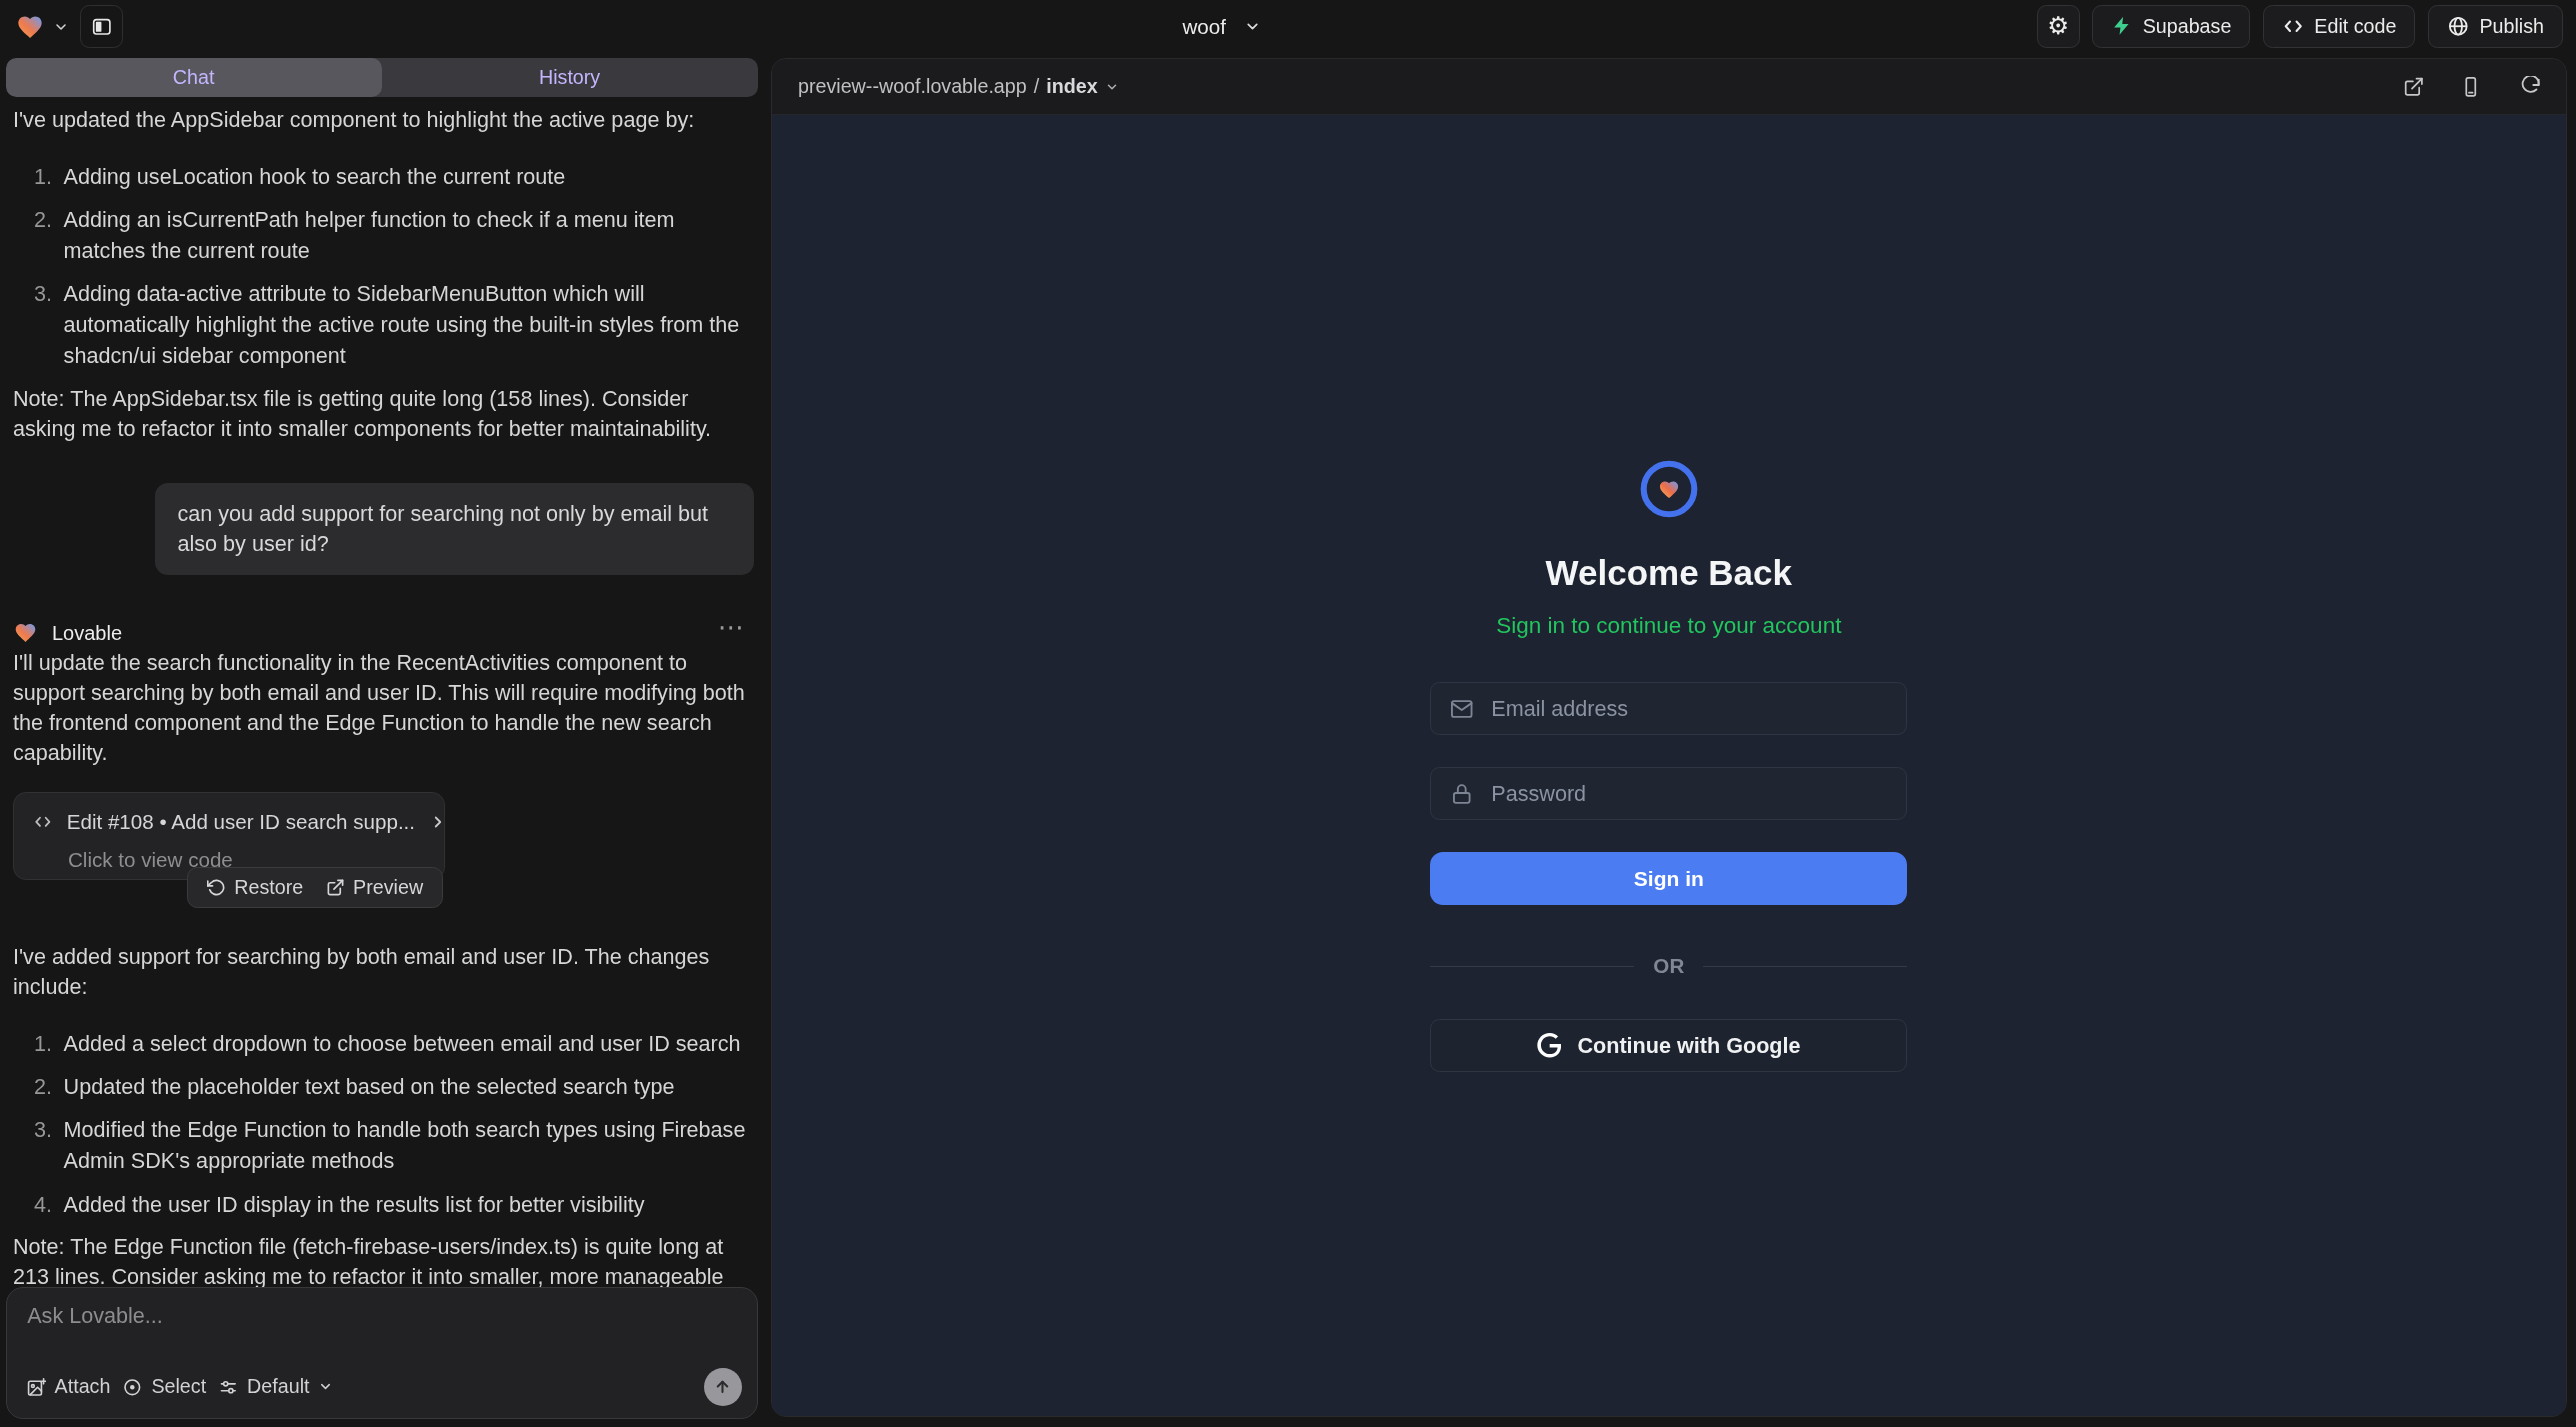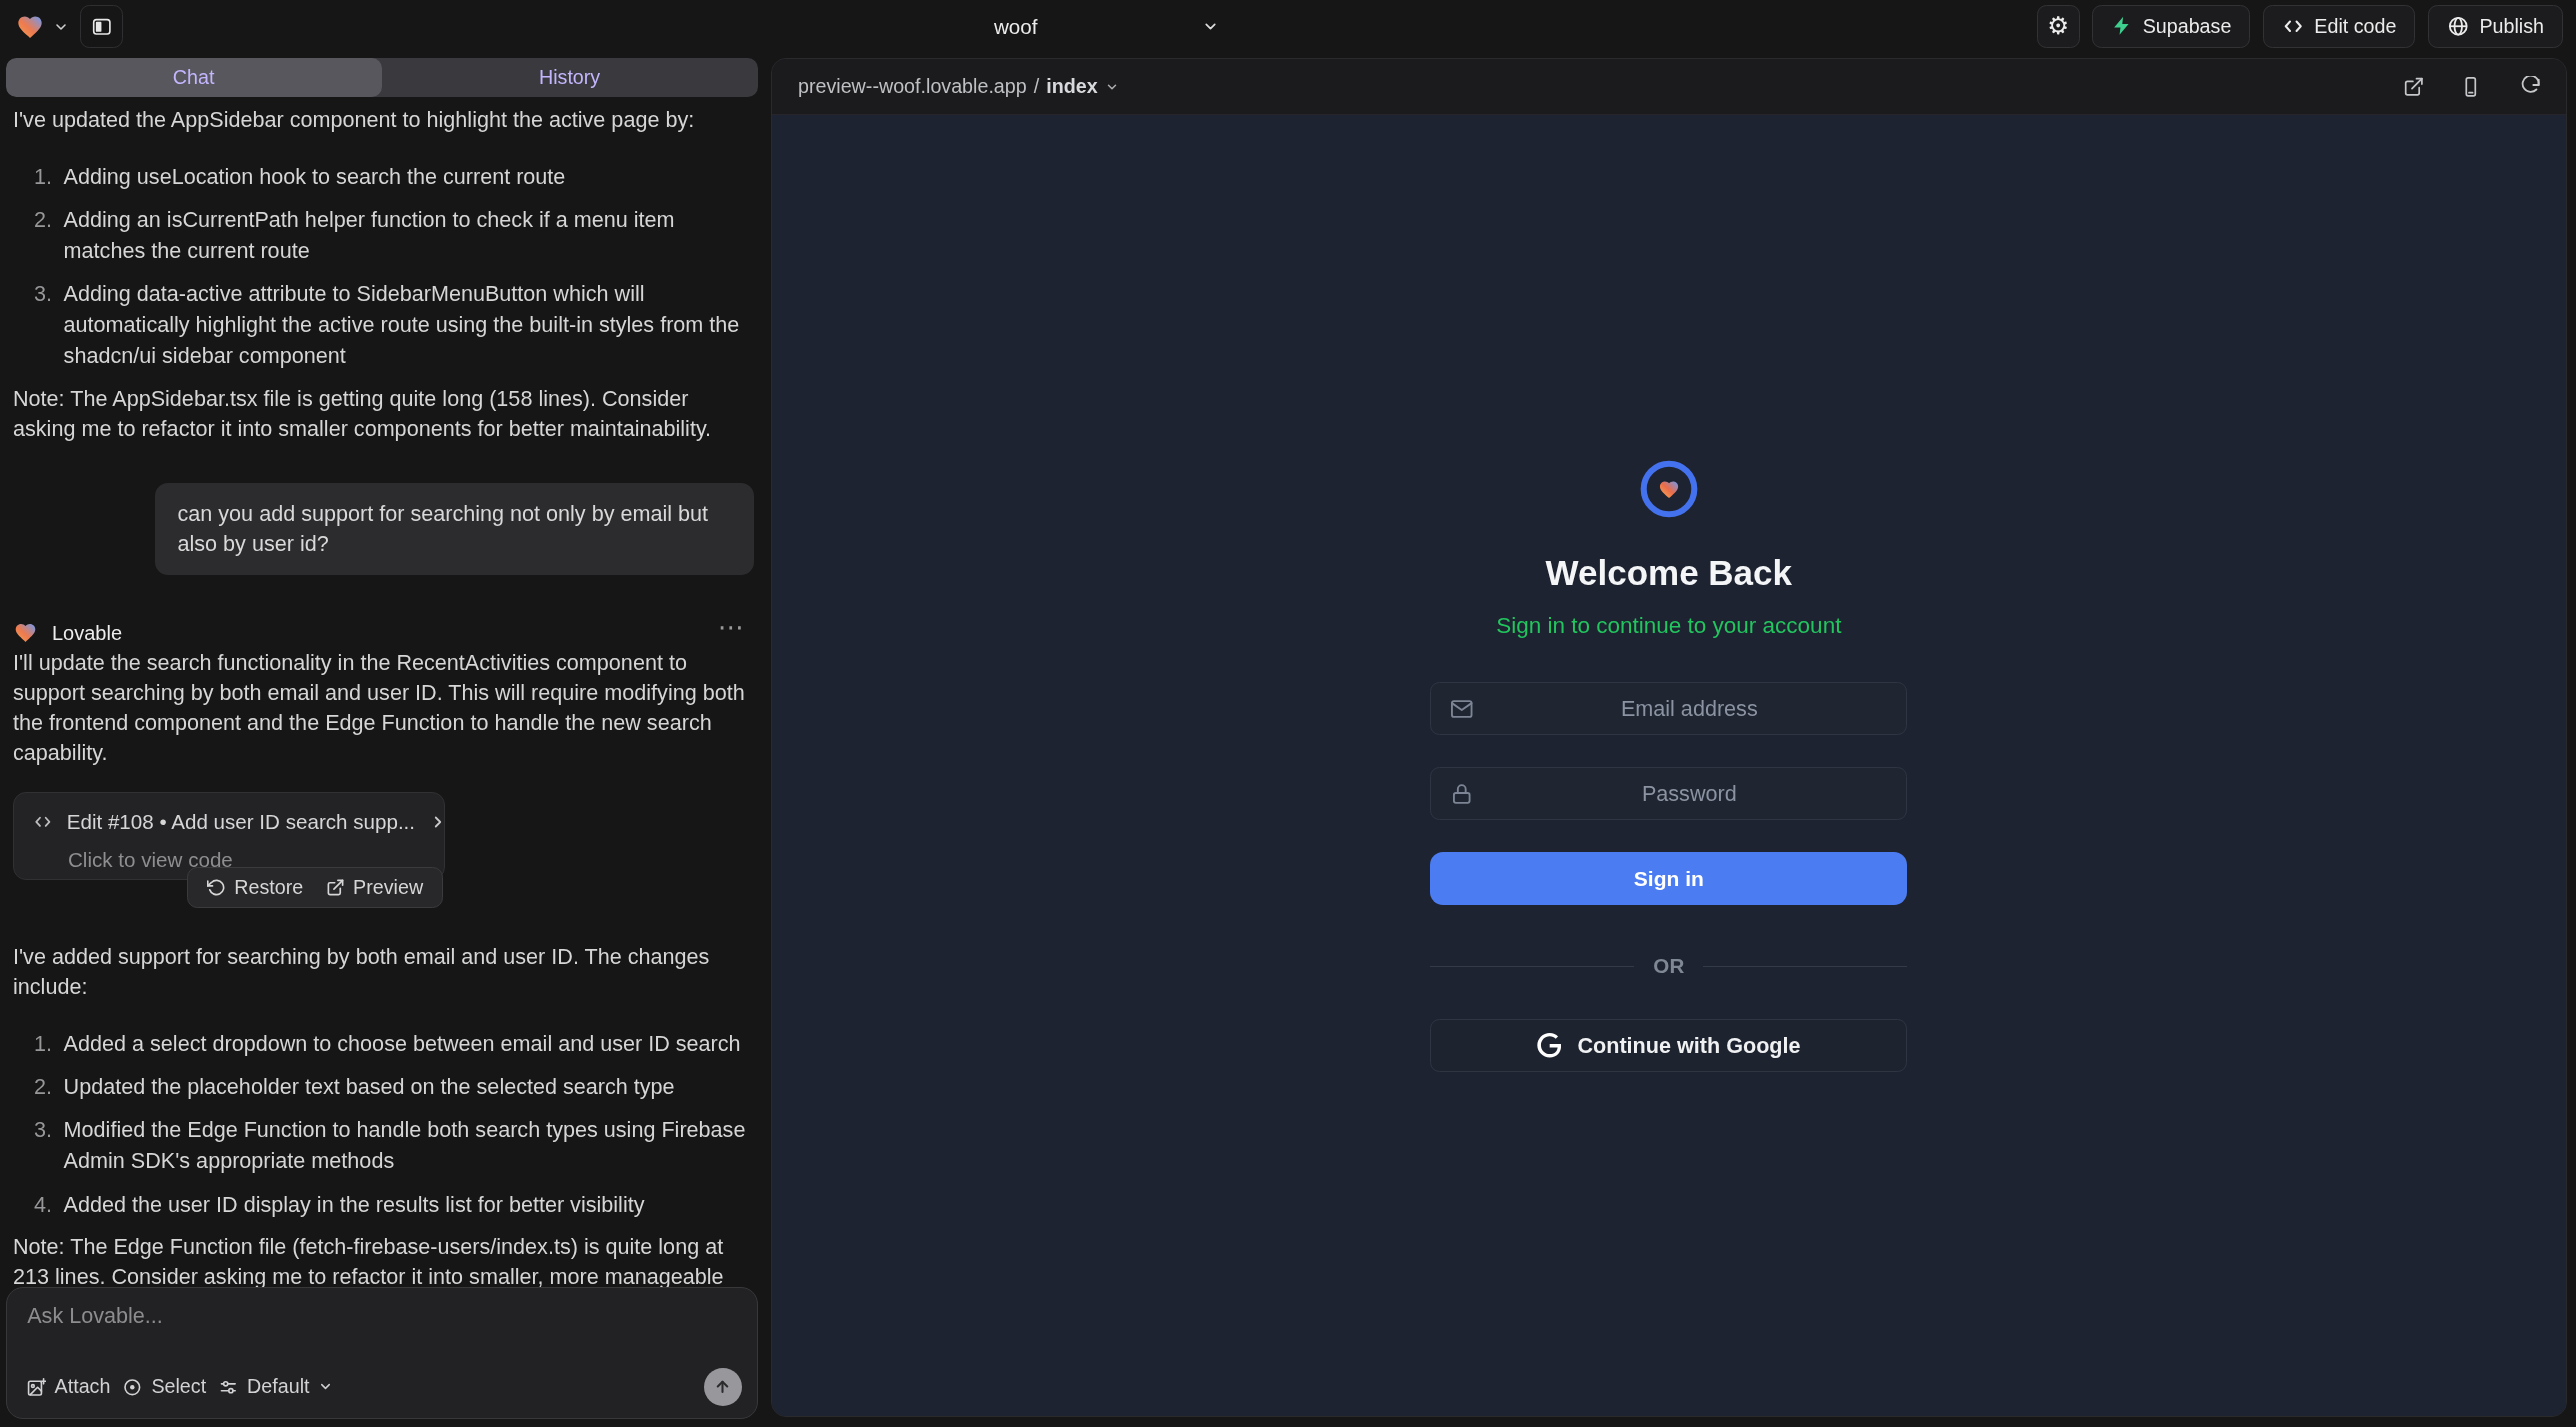--- a/index.html
+++ b/index.html
@@ -18,22 +18,22 @@
     position:absolute; top:0; left:0; right:0; height:53px;
     display:flex; align-items:center; padding:0 15px;
   }
   .hdr-left { display:flex; align-items:center; gap:11.3px; }
   .logo-btn { display:flex; align-items:center; gap:7.5px; cursor:pointer; }
   .panel-toggle {
     width:43px; height:43px; border:0.9px solid #2f2f32; border-radius:9.4px;
     display:flex; align-items:center; justify-content:center; background:transparent;
   }
   .hdr-center {
-    position:absolute; left:994px; width:225px; top:0; height:53px;
-    display:flex; align-items:center; justify-content:space-between; gap:10px;
+    position:absolute; left:1036px; width:225px; top:0; height:53px;
+    display:flex; align-items:center; justify-content:flex-end; gap:18px;
     color:#ececec; font-size:20.6px;
   }
   .hdr-right { position:absolute; right:13px; top:4.7px; display:flex; gap:12.2px; }
   .hdr-btn {
     height:43px; display:flex; align-items:center; gap:10.3px; padding:0 18px;
     background:#1c1c1e; border:0.9px solid #323235; border-radius:9.4px;
     color:#ececec; font-size:19.7px; cursor:pointer;
   }
   .hdr-btn.icon-only { width:43px; padding:0; justify-content:center; }
   .gear-glyph { font-size:24.4px; color:#ececec; line-height:1; }
@@ -138,21 +138,21 @@
   .login-box { width:477px; display:flex; flex-direction:column; align-items:center; }
   .login-logo { margin-bottom:34px; }
   .login-title { font-size:35px; font-weight:bold; color:#f4f5f7; }
   .login-sub { margin-top:20.6px; font-size:22.5px; color:#22c55e; }
   .input-wrap { position:relative; width:100%; }
   .input-wrap.email { margin-top:43px; }
   .input-wrap.password { margin-top:32px; }
   .login-input {
     width:100%; height:53px; background:#1f2632; border:0.9px solid #2e3543;
     border-radius:9.4px; padding:0 19px 0 60px; color:#e5e7eb; font-size:21.6px;
-    font-family:inherit; outline:none;text-align:center;
+    font-family:inherit; outline:none;
   }
   .login-input::placeholder { color:#8b93a2; }
   .field-icon { position:absolute; left:19.7px; top:50%; transform:translateY(-50%); }
   .signin-btn {
     margin-top:32px; width:100%; height:53px; background:#4c7cf1; border:none;
     border-radius:13px; color:#ffffff; font-size:21px; font-weight:bold;
     font-family:inherit; cursor:pointer;
   }
   .or-row { margin-top:49px; width:100%; display:flex; align-items:center; gap:19px; }
   .or-line { flex:1; height:0.9px; background:#333b49; }

